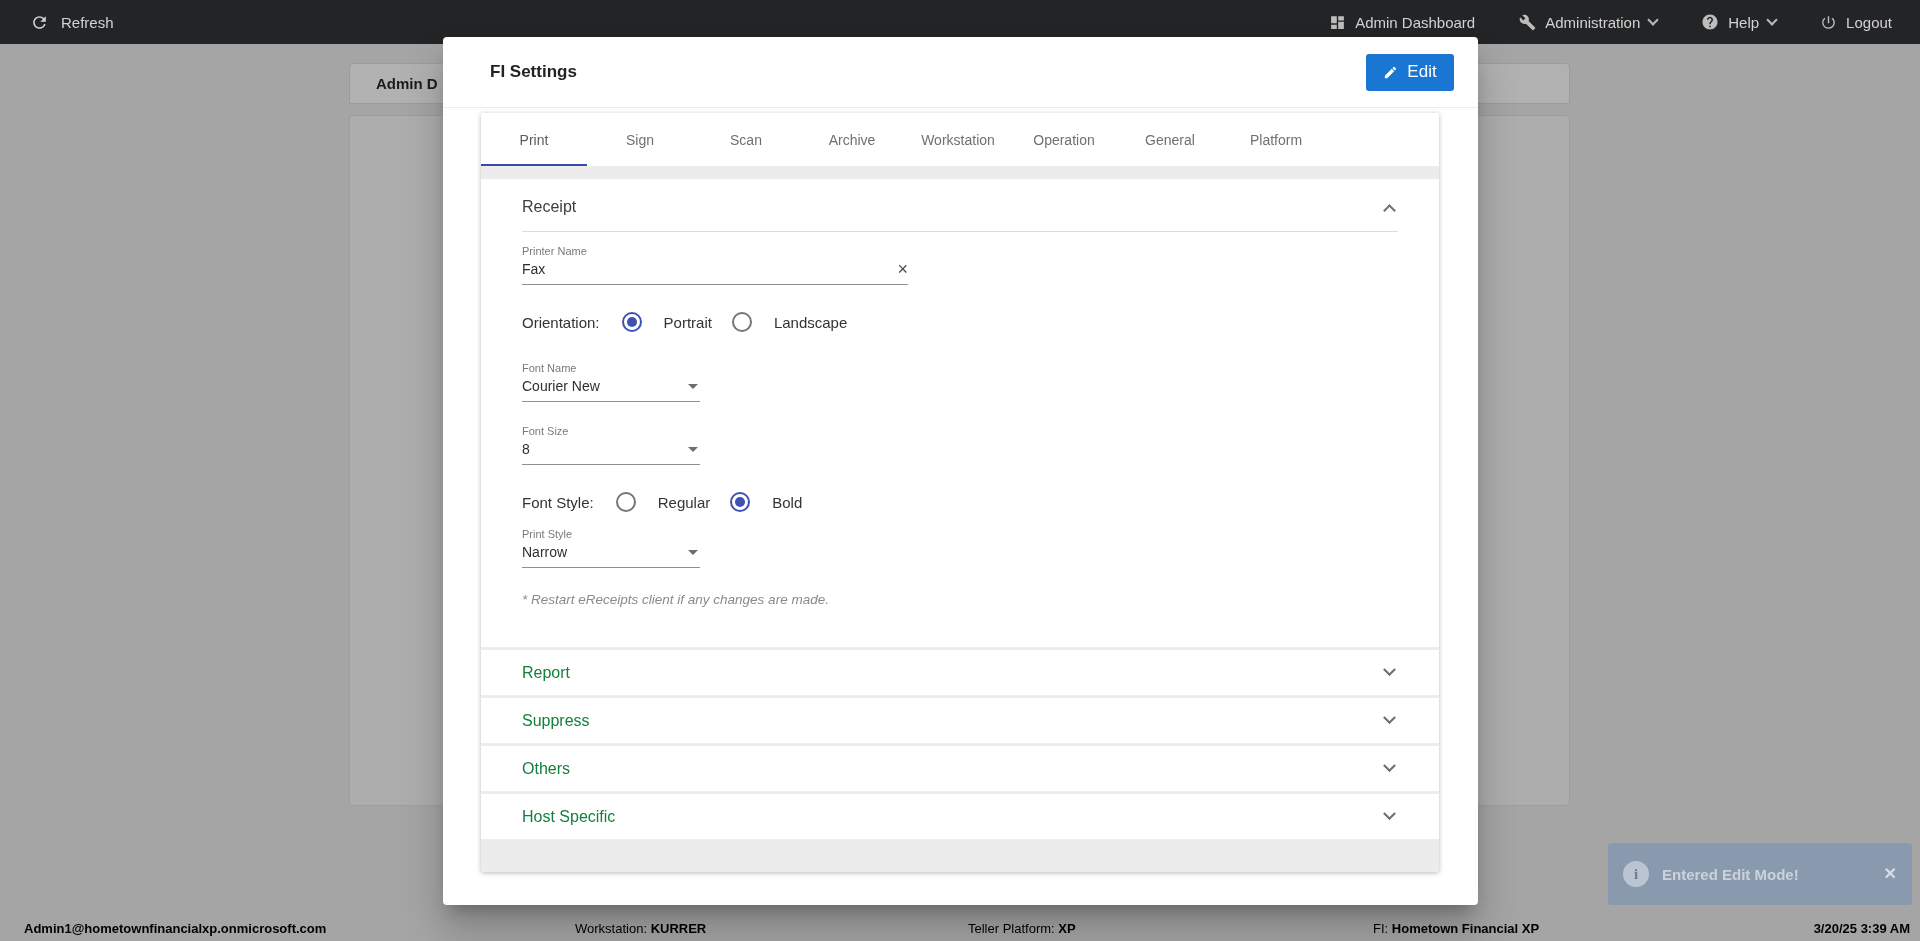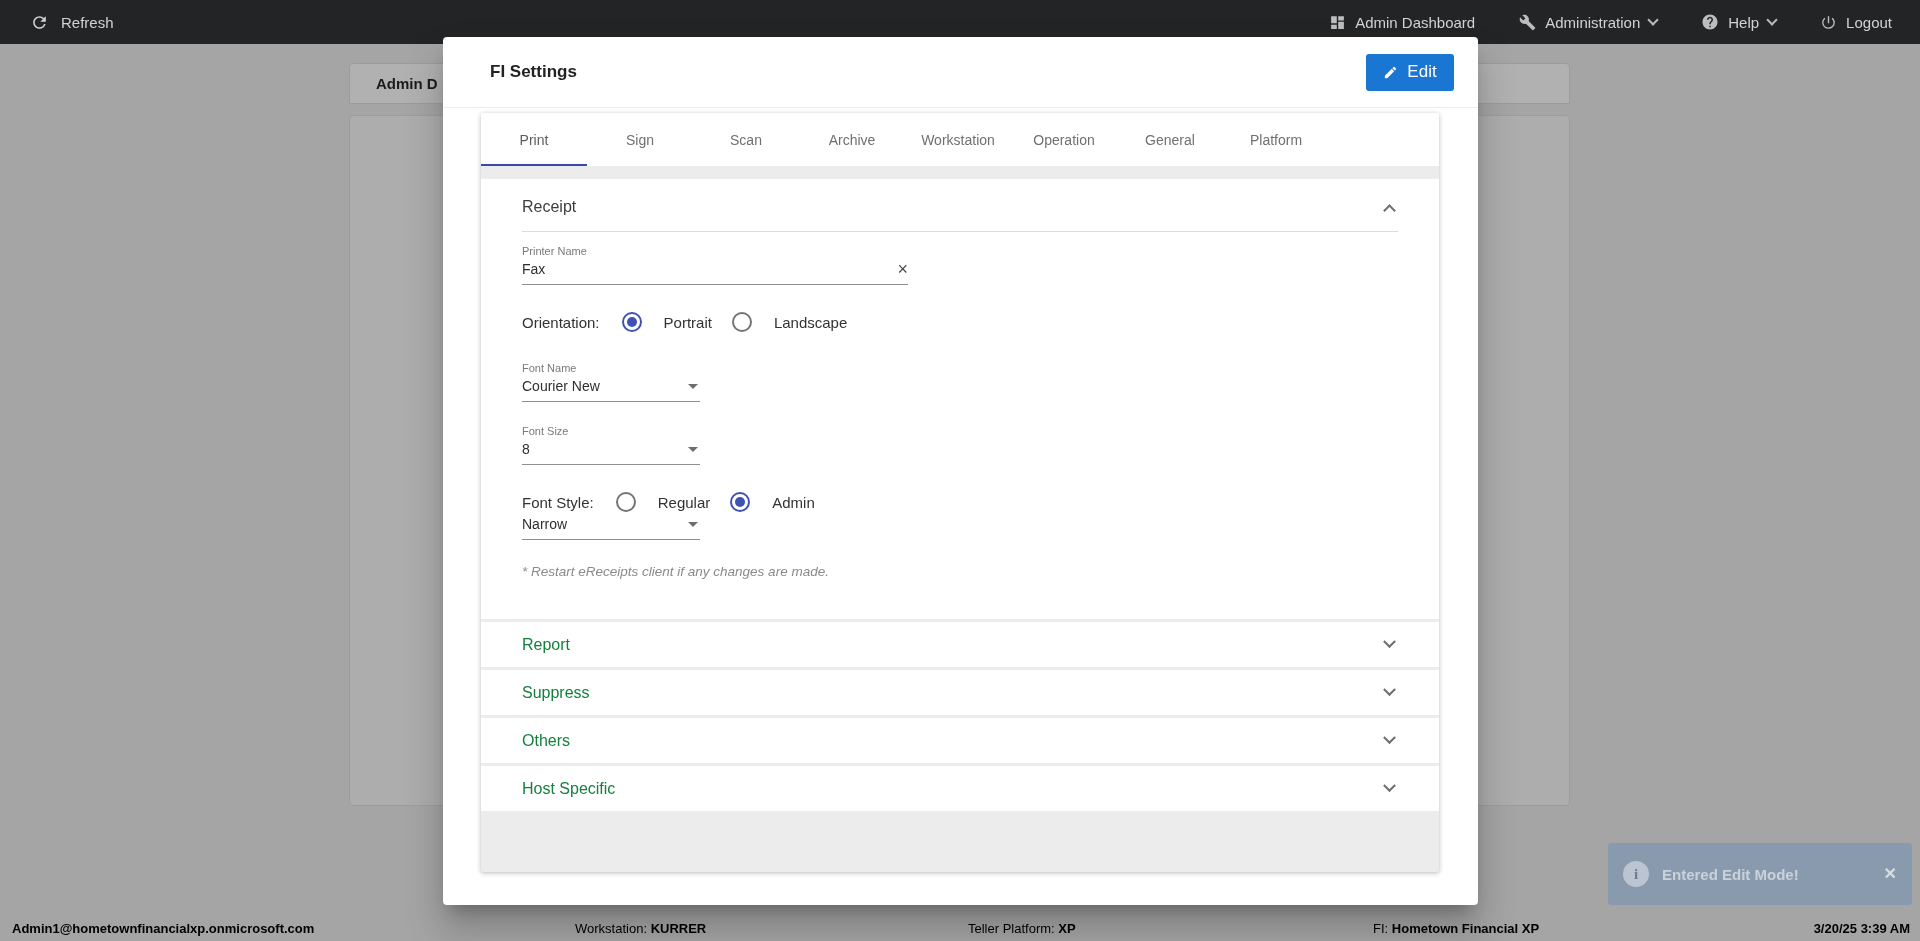--- a/index.html
+++ b/index.html
@@ -25,21 +25,21 @@
     background:#b1b1b1; border:1px solid #9c9c9c; border-radius:4px 4px 0 0;
     display:flex; align-items:center; padding-left:26px;
     font-weight:bold; font-size:15px; color:#1b1b1b; }
   .bg-card { position:absolute; left:349px; top:71px; width:1221px; height:691px;
     background:#adadad; border:1px solid #9d9d9d; border-radius:4px; }
 
   
   .statusbar { position:absolute; left:0; bottom:0; width:1920px; height:24px;
     z-index:45; font-size:13px; color:#000; }
   .statusbar .sb { position:absolute; top:0; height:24px; line-height:24px; white-space:nowrap; }
-  .sb-user { left:12px; font-weight:bold; }
+  .sb-user { left:24px; font-weight:bold; }
   .sb-workstation { left:575px; }
   .sb-teller { left:968px; }
   .sb-fi { left:1373px; }
   .sb-time { right:10px; font-weight:bold; }
   .sb b { font-weight:bold; }
 
   
   .modal { position:absolute; left:443px; top:37px; width:1035px; height:868px;
     background:#ffffff; border-radius:4px; z-index:50;
     box-shadow:0 11px 15px -7px rgba(0,0,0,.25), 0 24px 38px 3px rgba(0,0,0,.2); }
@@ -220,24 +220,25 @@
           </div>
 
           <div class="radio-row">
             <span class="rr-label">Font Style:</span>
             <span class="radio-opt">
               <span class="radio"></span>
               <span class="lbl">Regular</span>
             </span>
             <span class="radio-opt">
               <span class="radio sel"></span>
-              <span class="lbl">Admin</span>
-            </span>
-          </div>
-
+              <span class="lbl">Bold</span>
+            </span>
+          </div>
+
+          <div class="fld-label mt16">Print Style</div>
           <div class="fld-row select">
             <span class="fld-value">Narrow</span>
             <span class="caret"></span>
           </div>
 
           <div class="note">* Restart eReceipts client if any changes are made.</div>
         </div>
 
         <div class="section-collapsed">
           <span>Report</span>

